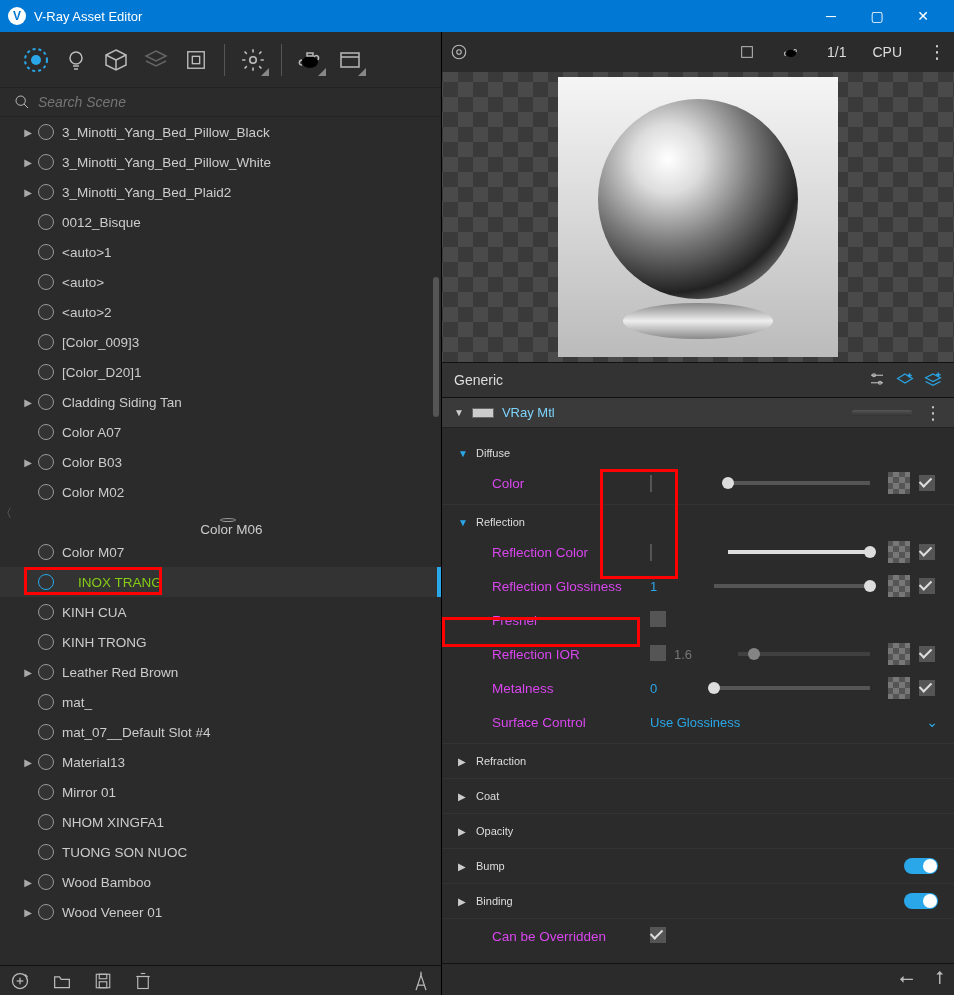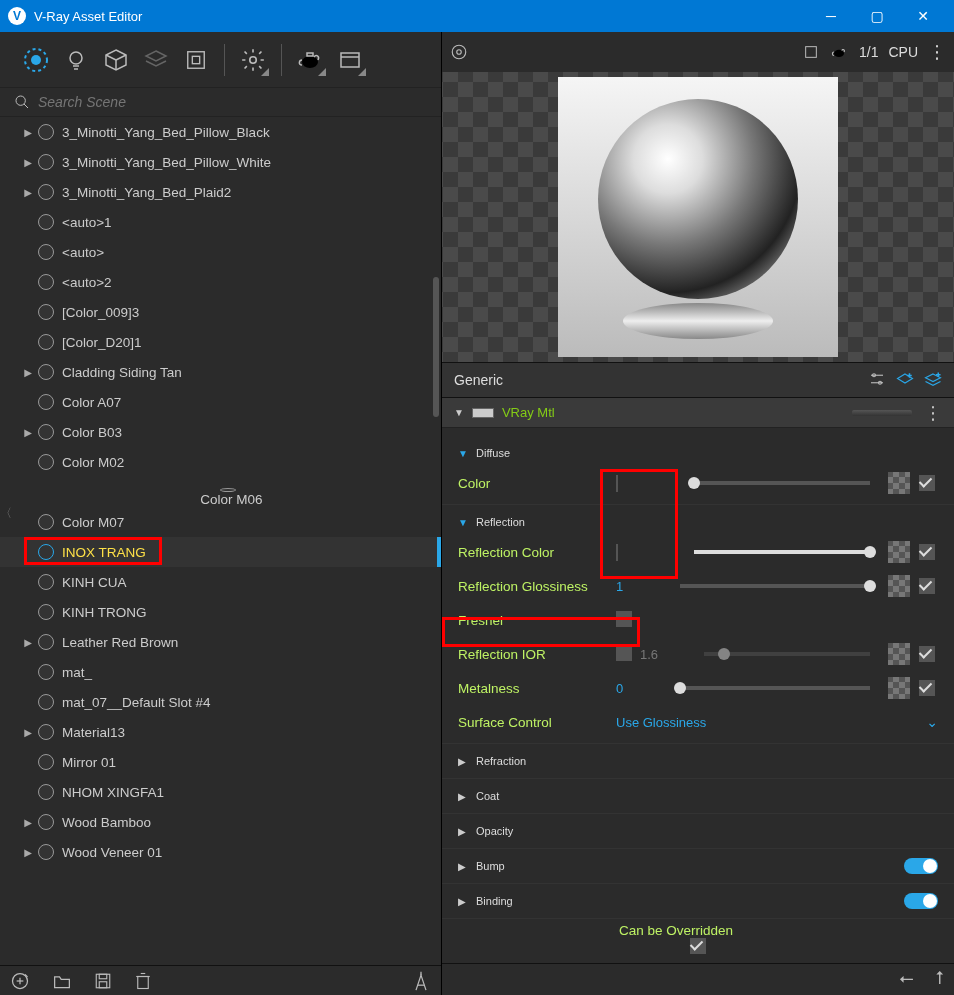--- a/index.html
+++ b/index.html
@@ -20,57 +20,57 @@
   .tb-icon.active svg circle.dot  { fill:#2aa7e8;}
   .divider { width:1px; height:32px; background:#555; margin:0 6px; }
   .corner-wedge { position:relative; }
   .corner-wedge::after { content:''; position:absolute; right:2px; bottom:2px; border:4px solid transparent; border-bottom-color:#888; border-right-color:#888;}
   .search-row { padding: 6px 14px; display:flex; align-items:center; border-bottom:1px solid #222;}
   .search-row input { flex:1; background:transparent; border:none; color:#aaa; font-size:14px; outline:none; font-style:italic;}
   .search-row svg { margin-right:8px;}
   .tree { flex:1; overflow-y:auto; overflow-x:hidden; position:relative;}
   .tree-row { display:flex; align-items:center; height:30px; padding-left:22px; cursor:pointer; position:relative;}
   .tree-row.selected { background:#333; }
-  .tree-row.selected .label { color:#fde047;}
+  .tree-row.selected .label { color:#84cc16;margin-left:16px;}
   .tree-row.selected::after { content:''; position:absolute; right:0; top:0; bottom:0; width:4px; background:#2aa7e8;}
   .tree-row .tri { width:12px; display:inline-block; color:#aaa; font-size:10px; text-align:center; margin-right:4px;}
   .tree-row .tri.none { visibility:hidden;}
   .tree-row .swatch { width:16px; height:16px; border-radius:50%; border:1.5px solid #999; margin-right:8px; background:#333;}
   .tree-row.selected .swatch { border-color:#2aa7e8;}
   .tree-row .label { color:#ccc; font-size:13.5px; }
   .hl-box { border:3px solid #ff0000; position:absolute; pointer-events:none; }
   .left .hl-tree { left:24px; top:0; width:138px; height:28px; }
   .scroll-ind { position:absolute; right:2px; width:6px; background:#555; border-radius:3px; }
   .collapse-handle { position:absolute; left:0; top:50%; width:12px; height:40px; transform:translateY(-50%); display:flex; align-items:center; justify-content:center; color:#777; font-size:12px; cursor:pointer;}
 
-  .preview-bar { height:40px; display:flex; align-items:center; padding:0 8px; gap:10px;}
+  .preview-bar { height:40px; display:flex; align-items:center; padding:0 8px; gap:26px;}
   .preview-bar .flex { flex:1;}
   .preview { height:290px; background: repeating-conic-gradient(#4a4a4a 0% 25%, #3a3a3a 0% 50%) 50% / 30px 30px; display:flex; align-items:center; justify-content:center;}
   .sphere { width:280px; height:280px; background:linear-gradient(#f5f5f5,#bbb); display:flex; align-items:center; justify-content:center; position:relative;}
   .ball { width:200px; height:200px; border-radius:50%; background: radial-gradient(circle at 35% 30%, #fff 0%, #ddd 18%, #777 45%, #222 70%, #888 85%, #fff 100%); position:relative; top:-18px;}
   .stand { position:absolute; bottom:18px; width:150px; height:36px; border-radius:50%; background:linear-gradient(#888,#eee,#888); }
 
   .section-hdr { height:32px; display:flex; align-items:center; padding:17px 12px; background:#333; border-top:1px solid #111; border-bottom:1px solid #111;}
   .section-hdr .title { flex:1; font-size:14px; color:#ddd;}
   .section-hdr .icons { display:flex; gap:10px;}
   .subhdr { height:30px; display:flex; align-items:center; padding:0 12px; background:#3a3a3a; border-bottom:1px solid #222;}
   .subhdr .tri { font-size:10px; margin-right:8px; color:#ccc;}
   .subhdr .bar   { width:22px; height:10px; background:#ccc; border:1px solid #666; margin-right:8px;}
-  .subhdr .title { flex:1; color:#84cc16;}
+  .subhdr .title { flex:1; color:#7dd3fc;}
   .subhdr .grip  { width:60px; height:6px; background:linear-gradient(#555,#333); border-radius:2px;}
   .subhdr .dots  { color:#ccc; font-size:18px; margin-left:12px; cursor:pointer;}
 
   .props { overflow-y:auto; padding: 8px 0 10px; position:relative; }
   .prop-group { padding: 4px 16px 4px 16px; border-bottom:1px solid #333; }
   .grp-title { display:flex; align-items:center; height:26px; cursor:pointer;}
   .grp-title .tri { font-size:10px; margin-right:8px; color:#2aa7e8; width:10px; display:inline-block;}
   .grp-title.closed .tri { color:#ccc;}
   .grp-title .name { color:#ddd; font-size:11px;}
   .prop-row { display:flex; align-items:center; height:34px; }
-  .prop-row .lbl { width:158px; color:#bef264; font-size:13.5px;}
+  .prop-row .lbl { width:158px; color:#d946ef; font-size:13.5px;margin-left:34px;}
   .prop-row .val { width:66px; }
   .color-box { width:60px; height:18px; border:1px solid #555;}
   .chk { width:16px;height:16px; background:#555; display:inline-block; position:relative;}
   .chk.on::after{content:''; position:absolute; left:3px; top:0px; width:5px; height:10px; border:solid #ddd; border-width:0 2px 2px 0; transform:rotate(45deg);}
   .sldr { flex:1; height:4px; background:#555; margin:0 12px; position:relative;}
   .sldr .thumb { position:absolute; top:-4px; width:12px; height:12px; border-radius:50%; background:#ddd; transform:translateX(-50%);}
   .sldr.full { background:#ddd;}
   .num { color:#2aa7e8; width:52px; display:inline-block;}
   .num.disabled{ color:#777;}
   .tex-btn { width:22px; height:22px; background:repeating-conic-gradient(#777 0% 25%, #555 0% 50%) 50% / 12px 12px; margin-left:6px; cursor:pointer;}
@@ -179,20 +179,25 @@
           <span class="label">3_Minotti_Yang_Bed_Pillow_White</span>
         </div>
         <div class="tree-row" style="position: relative;">
           <span class="tri ">▶</span>
           <span class="swatch"></span>
           <span class="label">3_Minotti_Yang_Bed_Plaid2</span>
         </div>
         <div class="tree-row" style="position: relative;">
           <span class="tri none">▶</span>
           <span class="swatch"></span>
+          <span class="label">0012_Bisque</span>
+        </div>
+        <div class="tree-row" style="position: relative;">
+          <span class="tri none">▶</span>
+          <span class="swatch"></span>
           <span class="label">&lt;auto&gt;1</span>
         </div>
         <div class="tree-row" style="position: relative;">
           <span class="tri none">▶</span>
           <span class="swatch"></span>
           <span class="label">&lt;auto&gt;</span>
         </div>
         <div class="tree-row" style="position: relative;">
           <span class="tri none">▶</span>
           <span class="swatch"></span>
@@ -276,20 +281,25 @@
         </div>
         <div class="tree-row" style="position: relative;">
           <span class="tri none">▶</span>
           <span class="swatch"></span>
           <span class="label">Mirror 01</span>
         </div>
         <div class="tree-row" style="position: relative;">
           <span class="tri none">▶</span>
           <span class="swatch"></span>
           <span class="label">NHOM XINGFA1</span>
+        </div>
+        <div class="tree-row" style="position: relative;">
+          <span class="tri none">▶</span>
+          <span class="swatch"></span>
+          <span class="label">TUONG SON NUOC</span>
         </div>
         <div class="tree-row" style="position: relative;">
           <span class="tri ">▶</span>
           <span class="swatch"></span>
           <span class="label">Wood Bamboo</span>
         </div>
         <div class="tree-row" style="position: relative;">
           <span class="tri ">▶</span>
           <span class="swatch"></span>
           <span class="label">Wood Veneer 01</span>
@@ -494,21 +504,21 @@
       <div class="prop-group">
           <div class="grp-title closed">
             <span class="tri">▶</span>
             <span class="name">Binding</span>
             <span class="switch">
               <span class="knob"></span>
             </span>
           </div>
         </div>
       <div class="prop-group" style="border:none;">
-          <div class="prop-row" style="height:26px;flex-direction:column;">
+          <div class="prop-row" style="height:26px;">
             <span class="lbl">Can be Overridden</span>
             <span><span class="chk on"></span></span>
           </div>
         </div>
     </div>
 
     <div class="footer">
       <div class="flex"></div>
       <span class="glyph" style="font-size:18px;">⭠</span>
       <span class="glyph" style="font-size:18px;">⭡</span>

